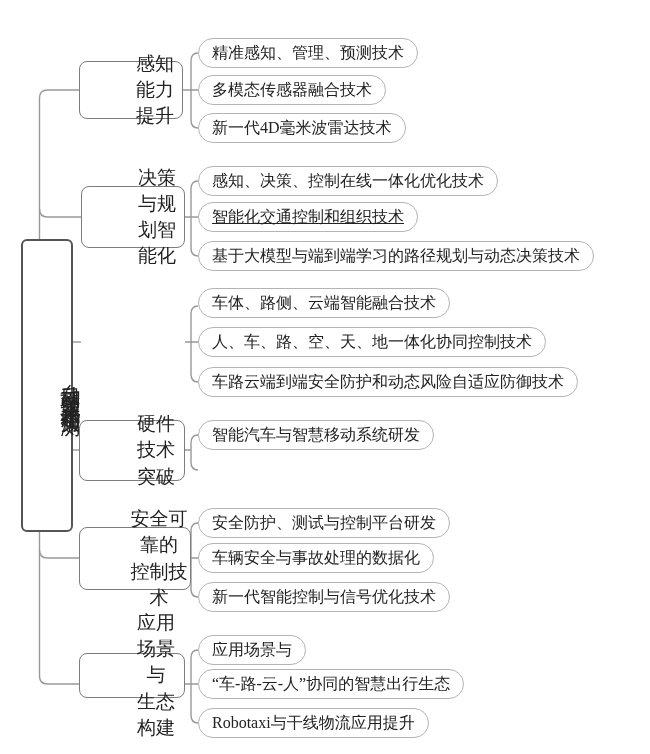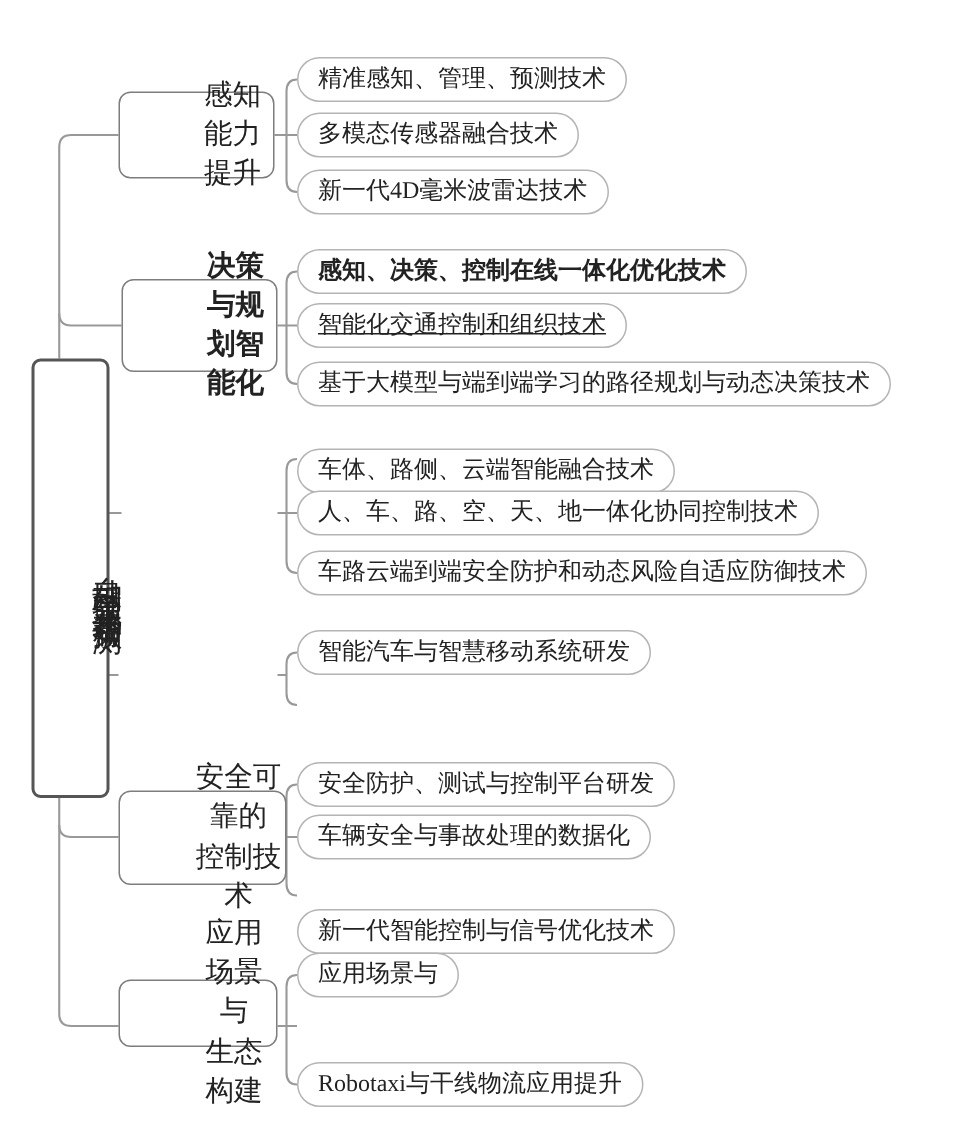--- a/index.html
+++ b/index.html
@@ -54,41 +54,44 @@
     <path d="M 185 342 L 198 342 M 191 342 V 314 Q 191 306 198 306 M 191 342 V 374 Q 191 382 198 382"></path>
     <path d="M 185 450 L 191 450 M 191 450 V 443 Q 191 435 198 435 M 191 450 V 462 Q 191 470 198 470"></path>
     <path d="M 185 558 L 198 558 M 191 558 V 531 Q 191 523 198 523 M 191 558 V 589 Q 191 597 198 597"></path>
     <path d="M 185 684 L 198 684 M 191 684 V 658 Q 191 650 198 650 M 191 684 V 715 Q 191 723 198 723"></path>
   </svg>
 
   <div class="node root-node" style="left:21px;top:239px;width:36px;height:293px;">自动驾驶领域未来趋势预测</div>
 
   <div class="node branch-node" style="left:79px;top:61px;width:104px;height:58px;">感知能力
 提升</div>
-  <div class="node branch-node" style="left:81px;top:186px;width:104px;height:62px;font-weight:bold;">决策与规
+  <div class="node branch-node" style="left:81px;top:186px;width:104px;height:62px;">决策与规
 划智能化</div>
+  <div class="node branch-node" style="left:79px;top:420px;width:106px;height:61px;">硬件技术
+突破</div>
   <div class="node branch-node" style="left:79px;top:527px;width:112px;height:63px;">安全可靠的
 控制技术</div>
   <div class="node branch-node" style="left:79px;top:653px;width:106px;height:45px;">应用场景与
 生态构建</div>
 
   <div class="node leaf-node" style="left:198px;top:38px;">精准感知、管理、预测技术</div>
   <div class="node leaf-node" style="left:198px;top:75px;">多模态传感器融合技术</div>
   <div class="node leaf-node" style="left:198px;top:113px;">新一代4D毫米波雷达技术</div>
 
-  <div class="node leaf-node" style="left:198px;top:166px;font-weight:bold;">感知、决策、控制在线一体化优化技术</div>
+  <div class="node leaf-node" style="left:198px;top:166px;">感知、决策、控制在线一体化优化技术</div>
   <div class="node leaf-node" style="left:198px;top:202px;text-decoration:underline;">智能化交通控制和组织技术</div>
   <div class="node leaf-node" style="left:198px;top:241px;">基于大模型与端到端学习的路径规划与动态决策技术</div>
 
-  <div class="node leaf-node" style="left:198px;top:299px;">车体、路侧、云端智能融合技术</div>
+  <div class="node leaf-node" style="left:198px;top:288px;">车体、路侧、云端智能融合技术</div>
   <div class="node leaf-node" style="left:198px;top:327px;">人、车、路、空、天、地一体化协同控制技术</div>
   <div class="node leaf-node" style="left:198px;top:367px;">车路云端到端安全防护和动态风险自适应防御技术</div>
 
   <div class="node leaf-node" style="left:198px;top:420px;">智能汽车与智慧移动系统研发</div>
 
   <div class="node leaf-node" style="left:198px;top:508px;">安全防护、测试与控制平台研发</div>
   <div class="node leaf-node" style="left:198px;top:543px;">车辆安全与事故处理的数据化</div>
-  <div class="node leaf-node" style="left:198px;top:606px;">新一代智能控制与信号优化技术</div>
+  <div class="node leaf-node" style="left:198px;top:582px;">新一代智能控制与信号优化技术</div>
 
   <div class="node leaf-node" style="left:198px;top:635px;">应用场景与</div>
+  <div class="node leaf-node" style="left:198px;top:669px;">“车-路-云-人”协同的智慧出行生态</div>
   <div class="node leaf-node" style="left:198px;top:708px;">Robotaxi与干线物流应用提升</div>
 
 </div>
 
 </body></html>

